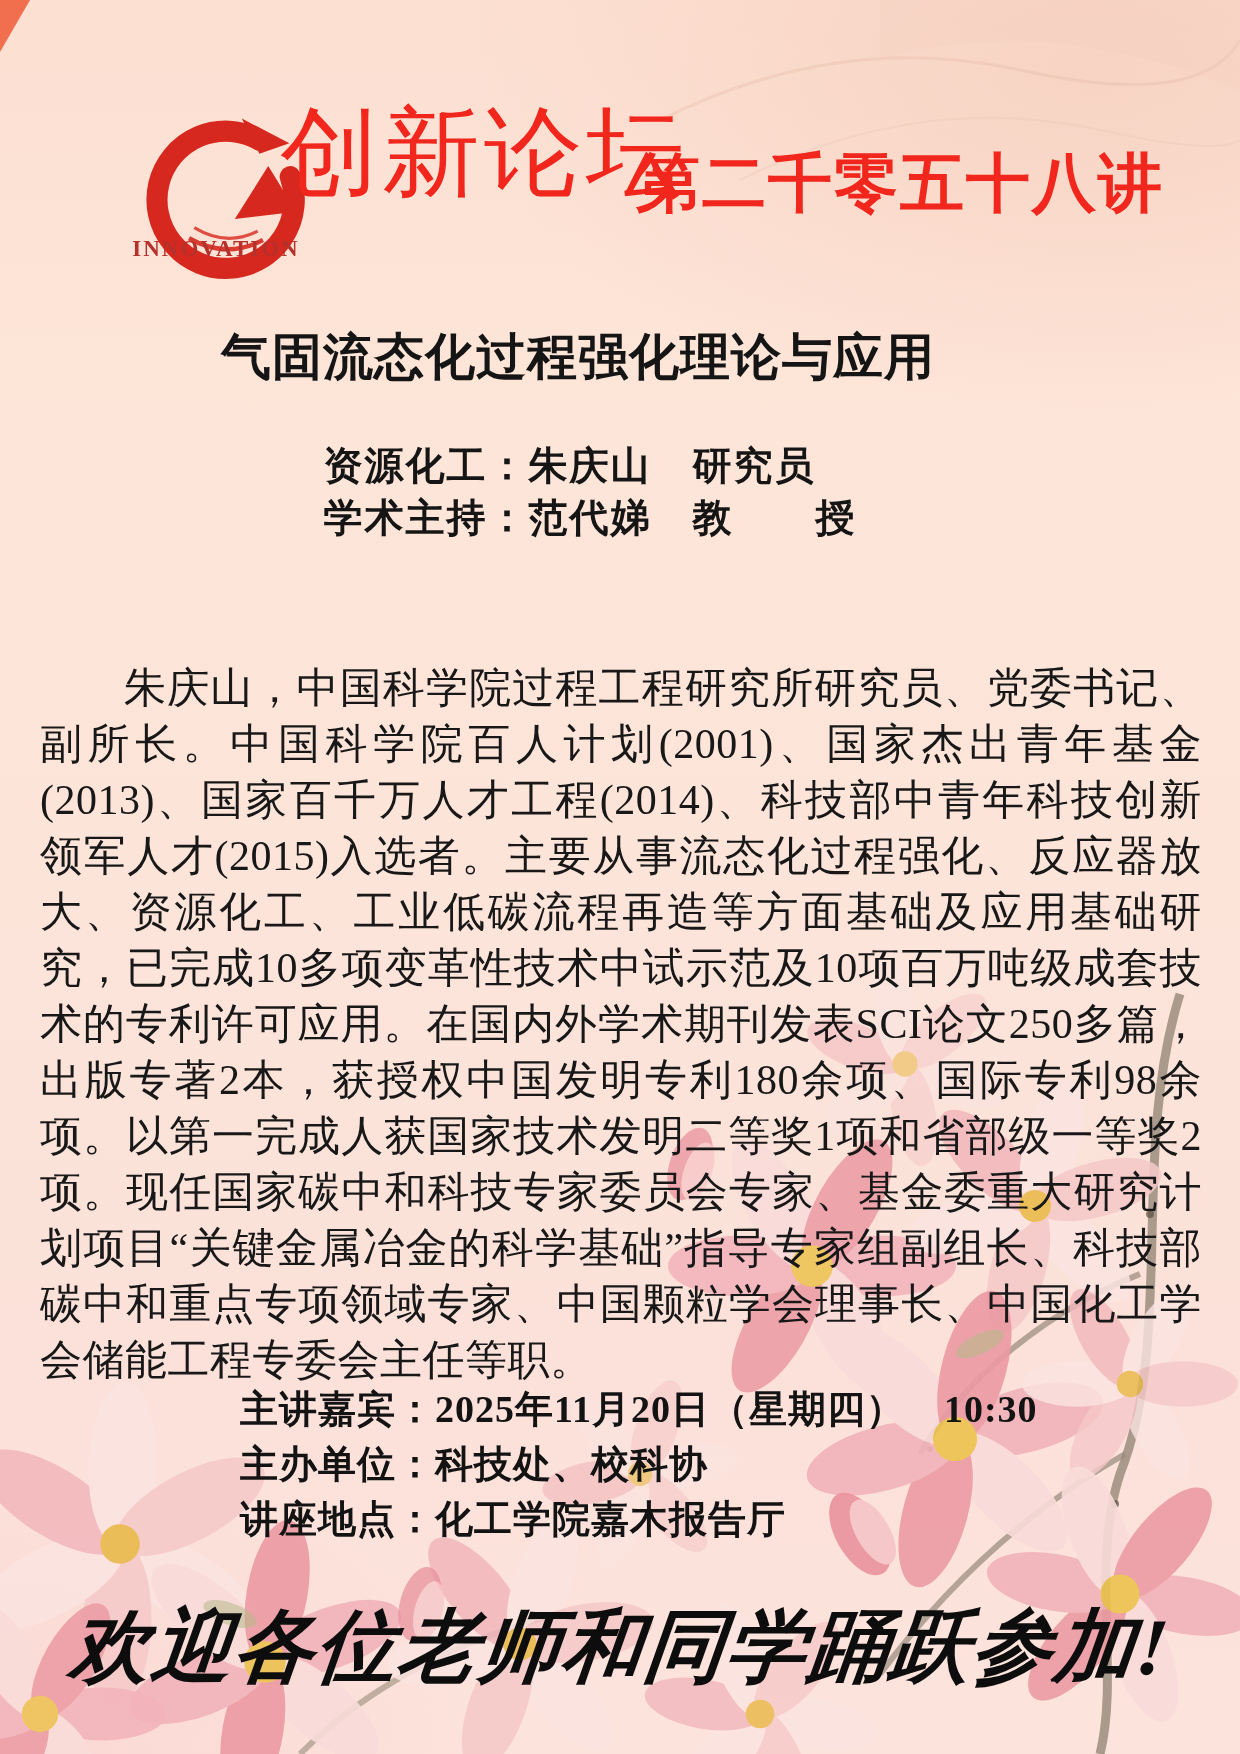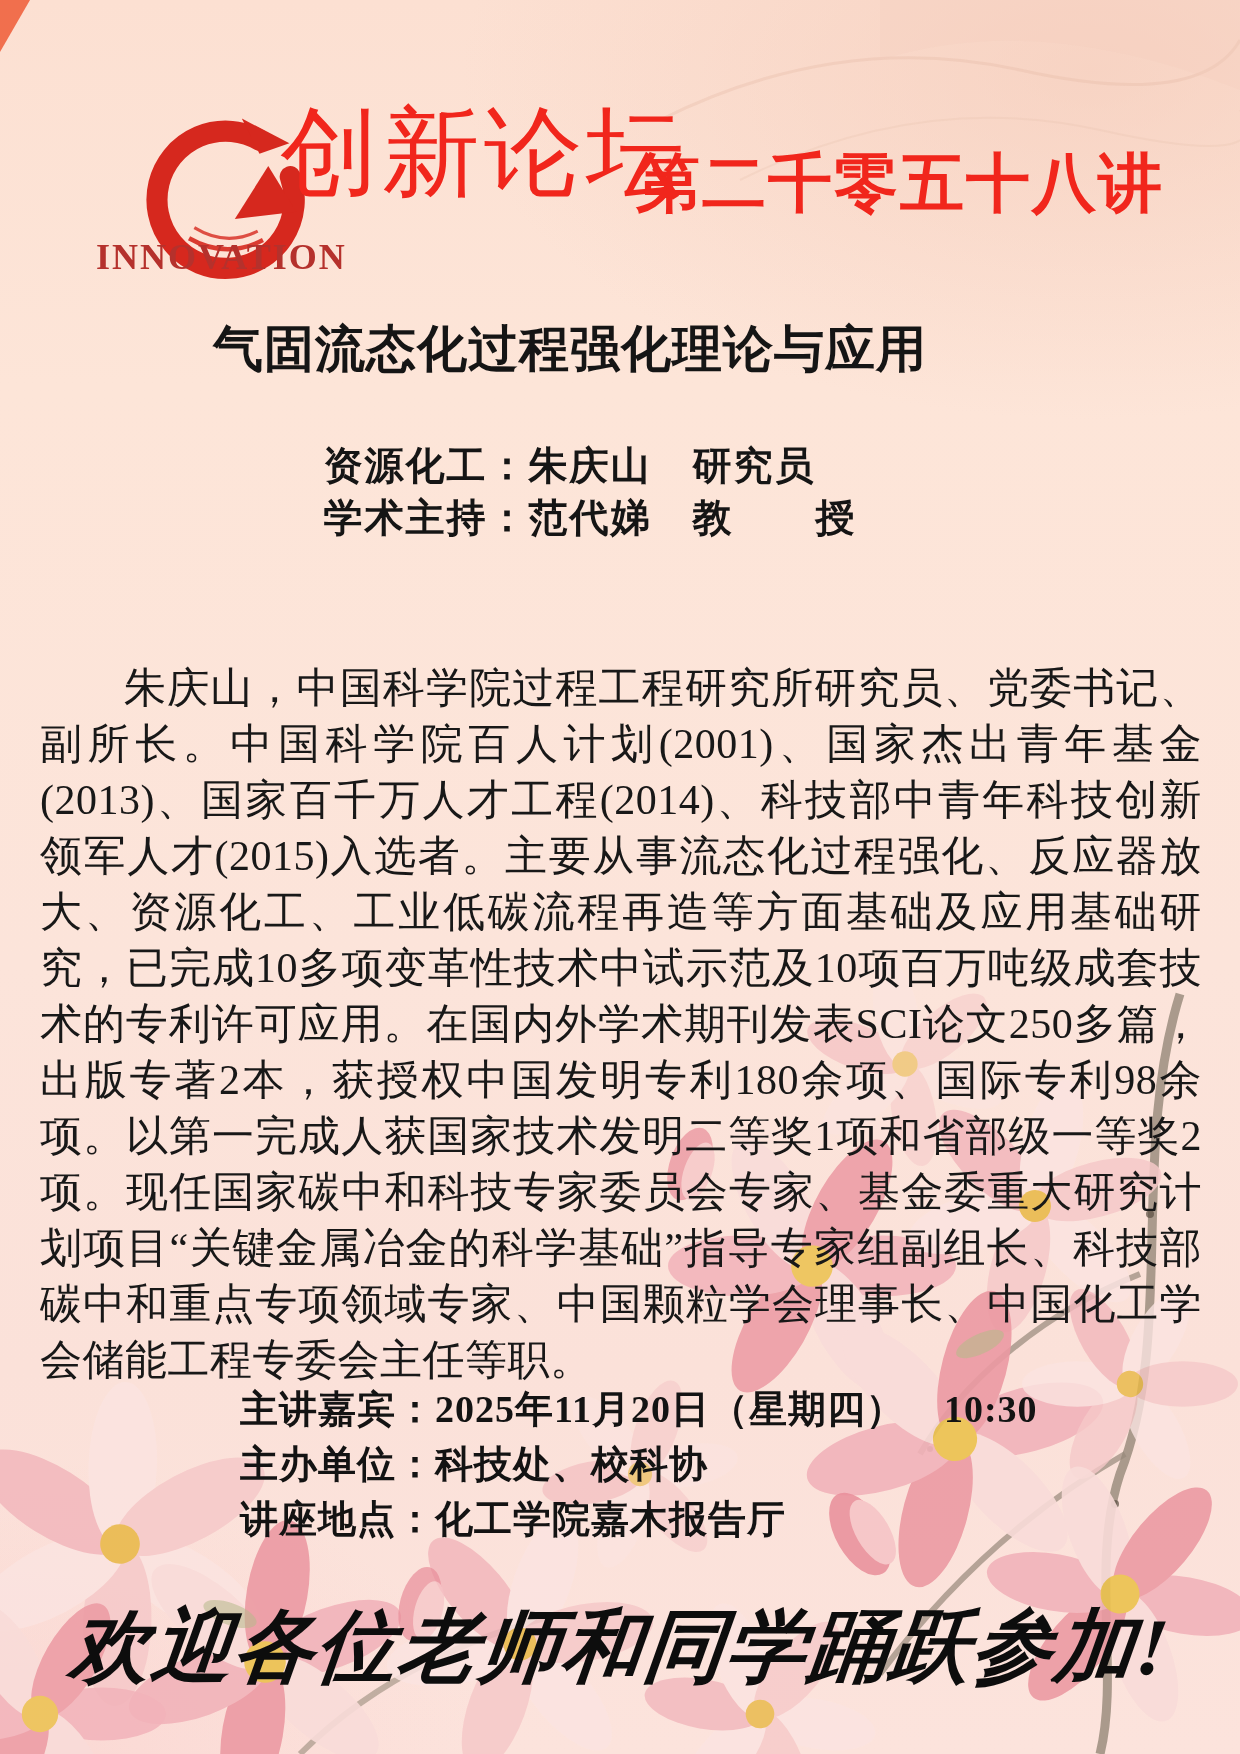--- a/index.html
+++ b/index.html
@@ -8,28 +8,28 @@
     position:relative;width:1240px;height:1754px;overflow:hidden;
     background:
       radial-gradient(900px 500px at 88% 4%, rgba(243,200,182,.55), rgba(243,200,182,0) 70%),
       radial-gradient(700px 420px at 0% 100%, rgba(248,195,196,.35), rgba(248,195,196,0) 70%),
       linear-gradient(180deg,#fce0d2 0%,#fde5d8 22%,#fce4da 55%,#fbe1d9 78%,#fce3dc 100%);
   }
   .corner-accent{position:absolute;left:0;top:0;width:0;height:0;
     border-top:52px solid #ef5a36;border-right:30px solid transparent;opacity:.85;}
   
   .logo-icon{position:absolute;left:138px;top:108px;width:176px;height:176px;}
-  .logo-text{position:absolute;left:96px;top:236px;width:240px;text-align:right;
-    font-size:36px;letter-spacing:2px;color:#b5312c;font-weight:600;}
+  .logo-text{position:absolute;left:96px;top:236px;width:240px;text-align:center;
+    font-size:23px;letter-spacing:2px;color:#b5312c;font-weight:600;}
   .forum-title{position:absolute;left:276px;top:100px;margin:4px;
     font-size:98px;font-weight:400;color:#f1261c;letter-spacing:4px;line-height:1;}
   .lecture-no{position:absolute;left:636px;top:140px;
     font-size:64px;font-weight:800;color:#f1261c;letter-spacing:2px;}
   
-  .lecture-title{position:absolute;left:0;top:316px;width:1140px;margin:0;text-align:center;
+  .lecture-title{position:absolute;left:0;top:316px;width:1140px;margin:8px;text-align:center;
     font-size:50px;font-weight:800;color:#151515;letter-spacing:1px;}
   .speakers{position:absolute;left:0;top:440px;width:1180px;text-align:center;}
   .speakers-inner{display:inline-block;text-align:left;}
   .speaker-line{font-size:39px;font-weight:800;color:#151515;line-height:52px;letter-spacing:2px;}
   
   .bio{position:absolute;left:28px;right:26px;top:648px;margin:12px;
     font-size:42px;line-height:56px;color:#181818;text-align:justify;
     text-indent:2em;letter-spacing:0.5px;}
   
   .details{position:absolute;left:240px;top:1382px;}

